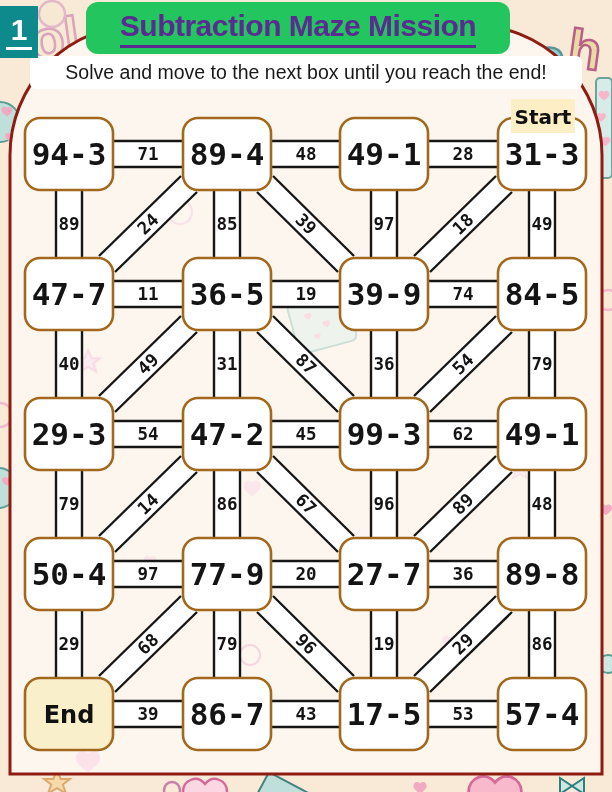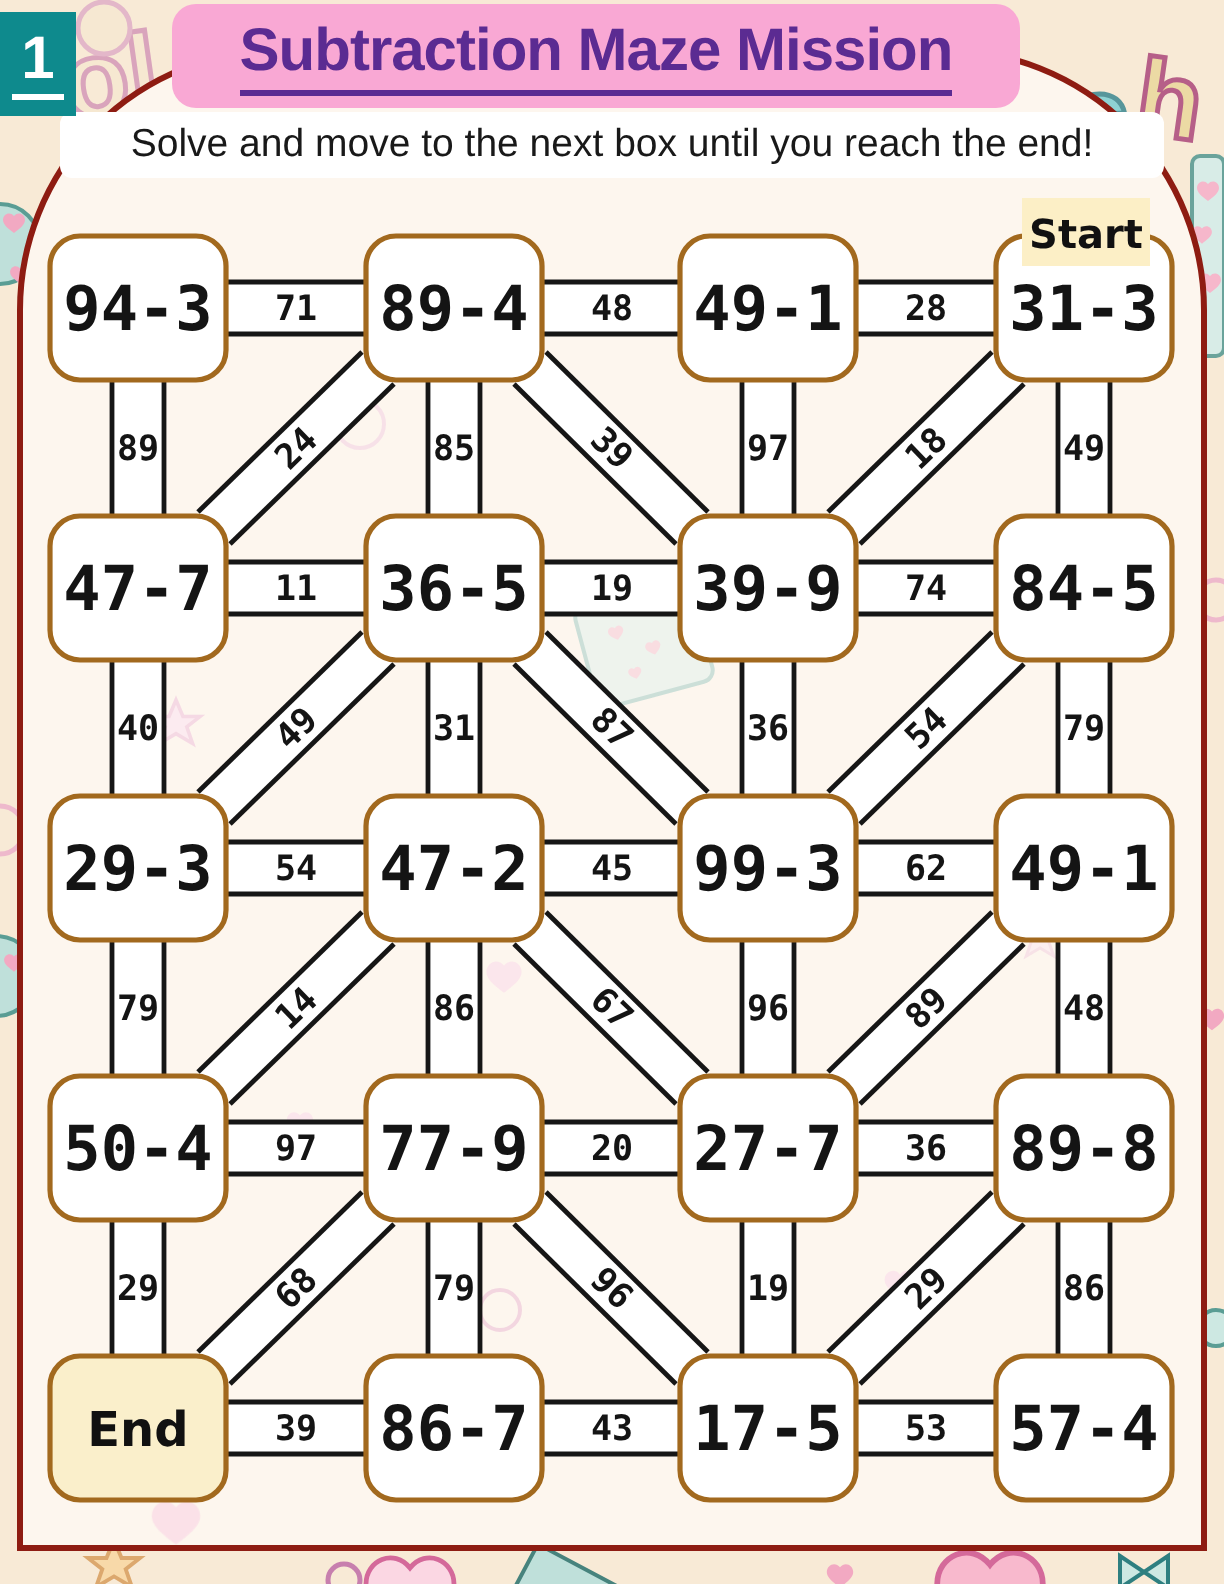--- a/index.html
+++ b/index.html
@@ -1,21 +1,21 @@
 <!DOCTYPE html>
 <html><head>
 <meta charset="utf-8">
 <style>
   html,body{margin:0;padding:0;}
   .page{position:relative;width:612px;height:792px;overflow:hidden;background:#f8ead6;font-family:"Liberation Sans",sans-serif;}
   .page svg{position:absolute;left:0;top:0;}
   .overlay{position:absolute;z-index:2;}
   .badge{left:0;top:6px;width:38px;height:52px;background:#0e8a8d;display:flex;align-items:center;justify-content:center;}
   .badge span{color:#fff;font:700 30px "Liberation Sans",sans-serif;border-bottom:3px solid #fff;padding:0 5px 2px 5px;line-height:1;}
-  .title-band{left:86px;top:2px;width:424px;height:52px;background:#f9a8d4;border-radius:12px;display:flex;align-items:center;justify-content:center;}
+  .title-band{left:86px;top:2px;width:424px;height:52px;background:#22c55e;border-radius:12px;display:flex;align-items:center;justify-content:center;}
   .title-band span{color:#5b2b92;font:700 30px "Liberation Sans",sans-serif;letter-spacing:-0.5px;border-bottom:3.5px solid #5b2b92;padding-bottom:2px;white-space:nowrap;}
   .subtitle-band{left:30px;top:56px;width:552px;height:33px;background:#ffffff;border-radius:6px;display:flex;align-items:center;justify-content:center;}
   .subtitle-band span{color:#191919;font:400 19.5px "Liberation Sans",sans-serif;white-space:nowrap;}
   .problem{font:700 31px "DejaVu Sans Mono",monospace;fill:#141414;text-anchor:middle;}
   .edge-label{font:700 17.5px "DejaVu Sans Mono",monospace;fill:#141414;text-anchor:middle;}
   .startend{font:700 24px "DejaVu Sans",sans-serif;fill:#111;text-anchor:middle;}
   .startlbl{font:700 20px "DejaVu Sans",sans-serif;fill:#111;text-anchor:middle;}
   .bubble{font:700 54px "Liberation Sans",sans-serif;}
   .edge{stroke:#161616;stroke-width:2.4;}
   .wband{stroke:#ffffff;stroke-width:21;}

